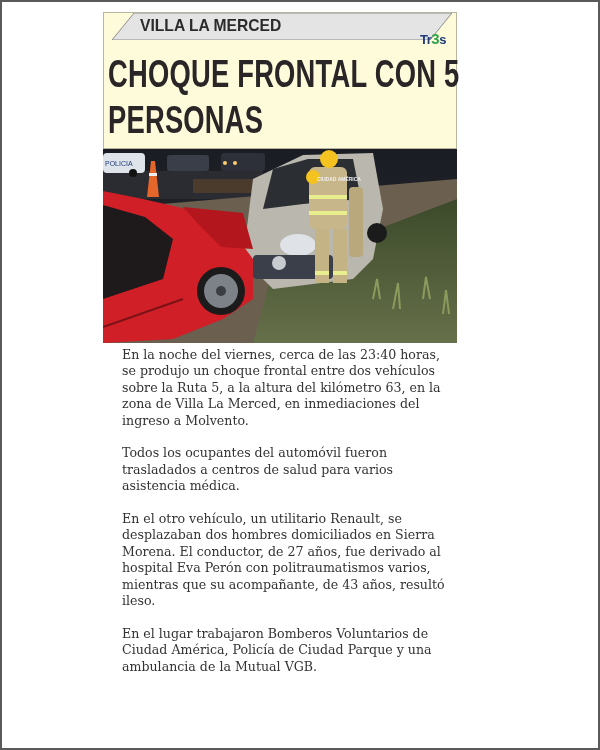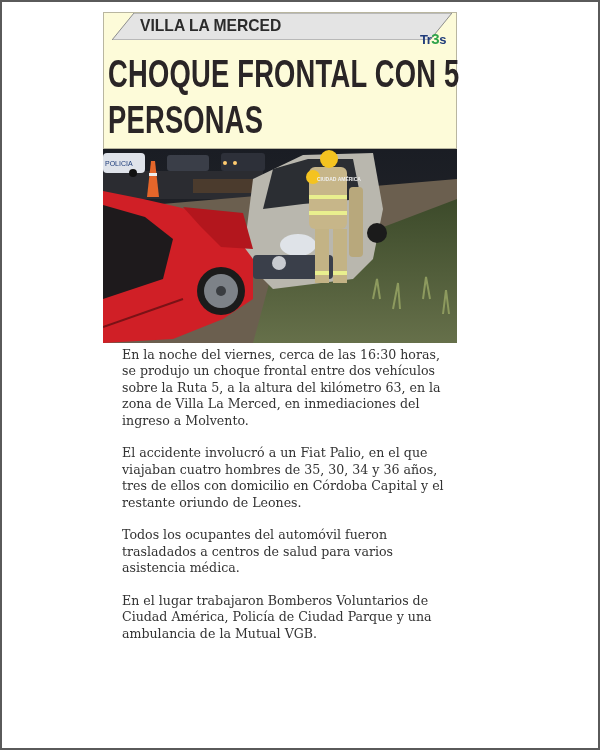--- a/index.html
+++ b/index.html
@@ -123,17 +123,17 @@
     <rect x="212" y="122" width="14" height="4" fill="#e9ef8e"></rect>
     <rect x="230" y="122" width="14" height="4" fill="#e9ef8e"></rect>
     <rect x="246" y="38" width="14" height="70" rx="4" fill="#b8a87c"></rect>
     <text x="214" y="32" font-family="Liberation Sans, sans-serif" font-size="5" font-weight="bold" fill="#efefef">CIUDAD AMÉRICA</text>
 
     <path d="M270 150 l4 -20 l3 20 M290 160 l5 -26 l2 26 M320 150 l3 -22 l4 22 M340 165 l3 -24 l3 24" stroke="#8d9a5e" stroke-width="2" fill="none"></path>
   </svg>
 </div>
 
 <div class="body-text">
-  <p>En la noche del viernes, cerca de las 16:30 horas, se produjo un choque frontal entre dos vehículos sobre la Ruta 5, a la altura del kilómetro 63, en la zona de Villa La Merced, en inmediaciones del ingreso a Molvento.</p>
-  <p>El accidente involucró a un Fiat Palio, en el que viajaban cuatro hombres de 35, 30, 34 y 36 años, tres de ellos con domicilio en Córdoba Capital y el restante oriundo de Leones.</p>
+  <p>En la noche del viernes, cerca de las 23:40 horas, se produjo un choque frontal entre dos vehículos sobre la Ruta 5, a la altura del kilómetro 63, en la zona de Villa La Merced, en inmediaciones del ingreso a Molvento.</p>
   <p>Todos los ocupantes del automóvil fueron trasladados a centros de salud para varios asistencia médica.</p>
+  <p>En el otro vehículo, un utilitario Renault, se desplazaban dos hombres domiciliados en Sierra Morena. El conductor, de 27 años, fue derivado al hospital Eva Perón con politraumatismos varios, mientras que su acompañante, de 43 años, resultó ileso.</p>
   <p>En el lugar trabajaron Bomberos Voluntarios de Ciudad América, Policía de Ciudad Parque y una ambulancia de la Mutual VGB.</p>
 </div>
 
 </body></html>

